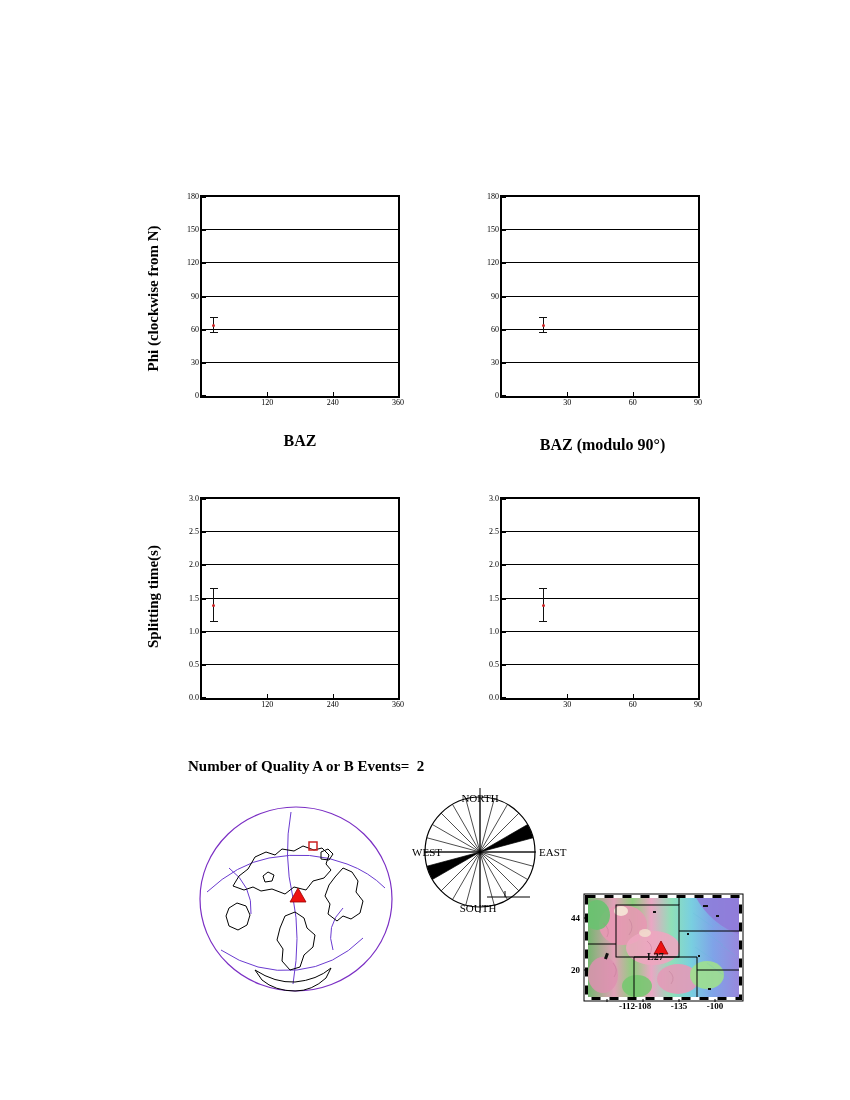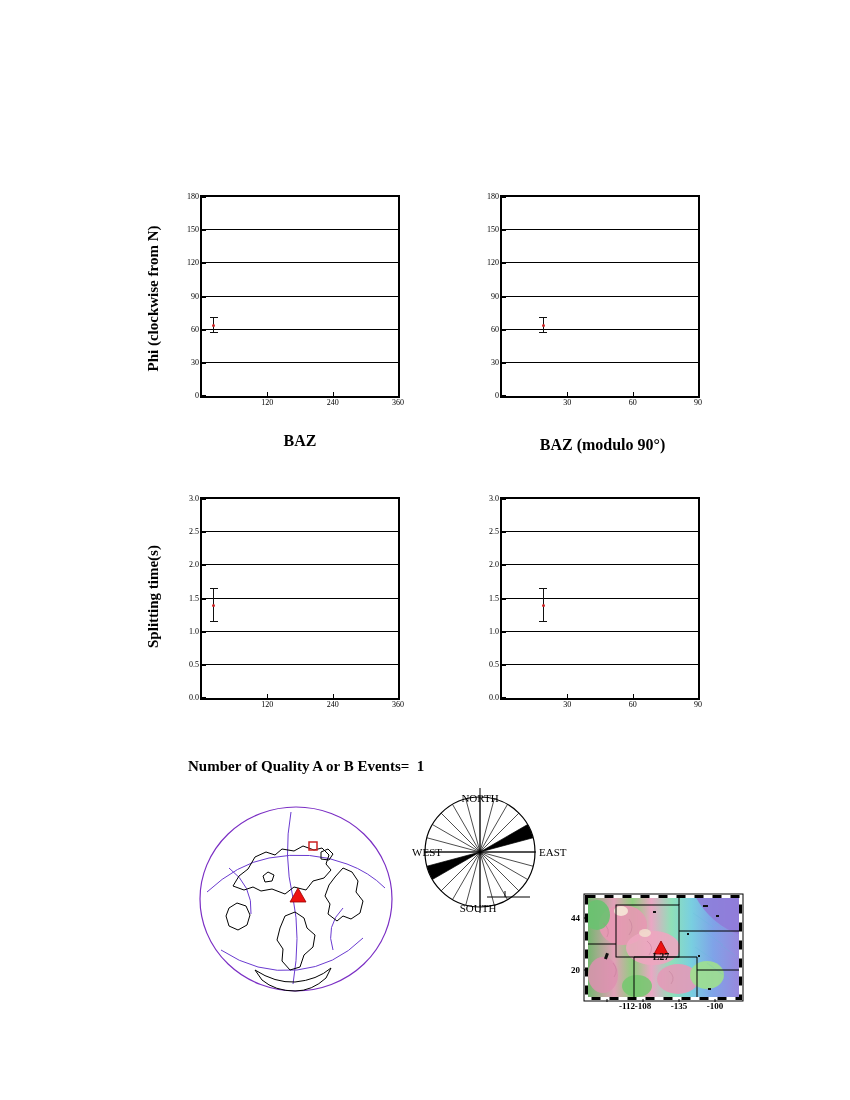--- a/index.html
+++ b/index.html
@@ -20,21 +20,21 @@
   .ytick{position:absolute;left:-3px;transform:translateX(-100%);font-size:8px;line-height:8px;}
   .xtick{position:absolute;top:calc(100% + 3px);transform:translateX(-50%);font-size:8px;line-height:8px;}
   .ytickmark{position:absolute;left:0;width:4px;height:2px;background:#000;}
   .xtickmark{position:absolute;bottom:0;width:1px;height:4px;background:#000;}
   .ebar{position:absolute;width:1px;background:#111;}
   .ecap{position:absolute;width:8px;height:1px;background:#111;}
   .edot{position:absolute;width:3px;height:3px;border-radius:50%;background:#cc2222;}
   .abs{position:absolute;}
   .maplab{position:absolute;font-weight:bold;font-size:9px;text-align:center;}
   .mapylab{position:absolute;font-weight:bold;font-size:9px;text-align:right;}
-  .stationlab{position:absolute;font-weight:bold;font-size:10px;text-align:center;color:#111;}
+  .stationlab{position:absolute;font-weight:bold;font-size:10px;text-align:left;color:#111;}
   svg text{font-family:"Liberation Serif",serif;}
 </style>
 </head>
 <body>
 
 <div id="canvas">
 
 
   <div class="ylab" style="top:290px;">Phi (clockwise from N)</div>
   <div class="ylab" style="top:588px;">Splitting time(s)</div>
@@ -160,21 +160,21 @@
       <div class="xtick" style="left: 100%;">90</div>
       <div class="ebar" style="left: calc(21.1111% - 0.5px); bottom: 38.3333%; height: 16.6667%;"></div>
       <div class="ecap" style="left: calc(21.1111% - 4px); bottom: calc(38.3333% - 0.5px);"></div>
       <div class="ecap" style="left: calc(21.1111% - 4px); bottom: calc(55% - 0.5px);"></div>
       <div class="edot" style="left: calc(21.1111% - 1.5px); bottom: calc(46.6667% - 1.5px);"></div>
     </div>
 
   <div class="bazlab" style="left:200px;top:432px;width:200px;">BAZ</div>
   <div class="bazlab" style="left:495px;top:436px;width:215px;">BAZ (modulo 90°)</div>
 
-  <div class="stats2">Number of Quality A or B Events=  1</div>
+  <div class="stats2">Number of Quality A or B Events=  2</div>
 
   <svg class="abs" style="left:193px;top:798px;" width="210" height="200" viewBox="0 0 210 200">
     <ellipse cx="103" cy="101" rx="96" ry="92" fill="none" stroke="#7b2fc4" stroke-width="1.2"></ellipse>
     <g fill="none" stroke="#6a3bd0" stroke-width="1">
       <path d="M14,94 Q44,66 76,60 Q118,52 154,66 Q176,74 192,90"></path>
       <path d="M28,152 Q64,176 104,172 Q142,168 170,140"></path>
       <path d="M98,14 Q90,58 100,100 Q108,138 100,186"></path>
       <path d="M36,70 Q60,88 58,116"></path>
       <path d="M150,110 Q132,128 140,152"></path>
     </g>

